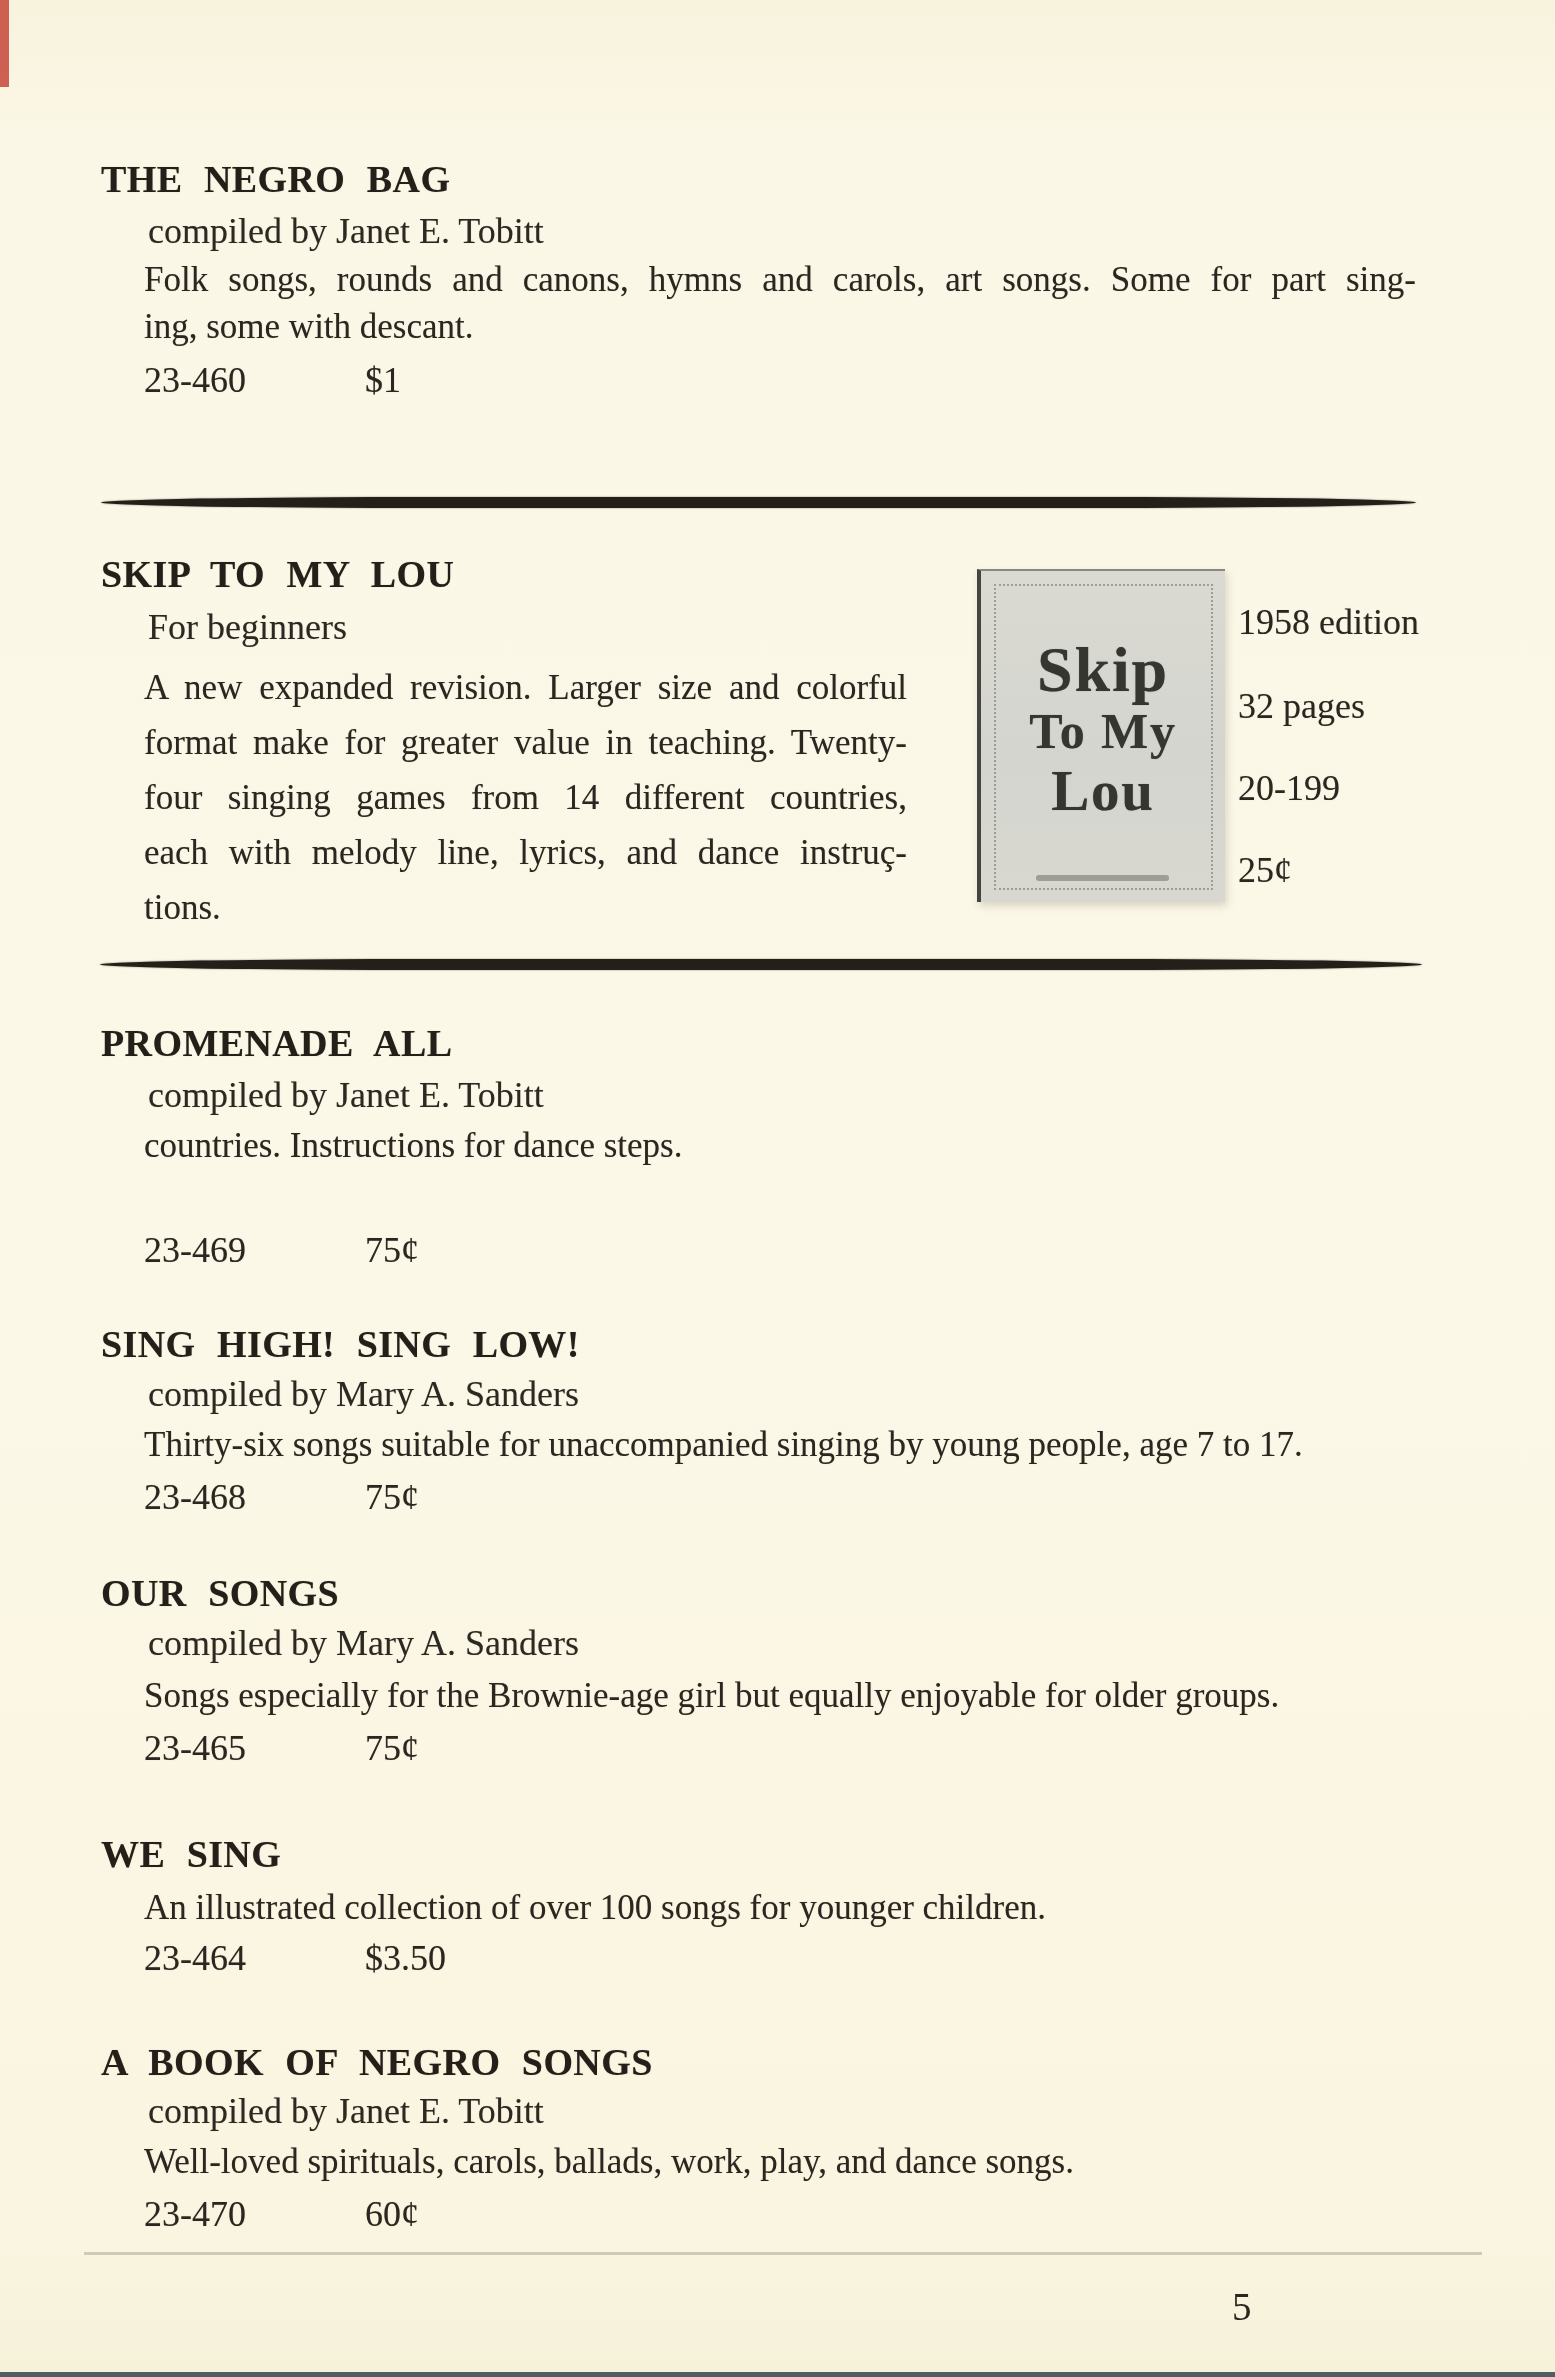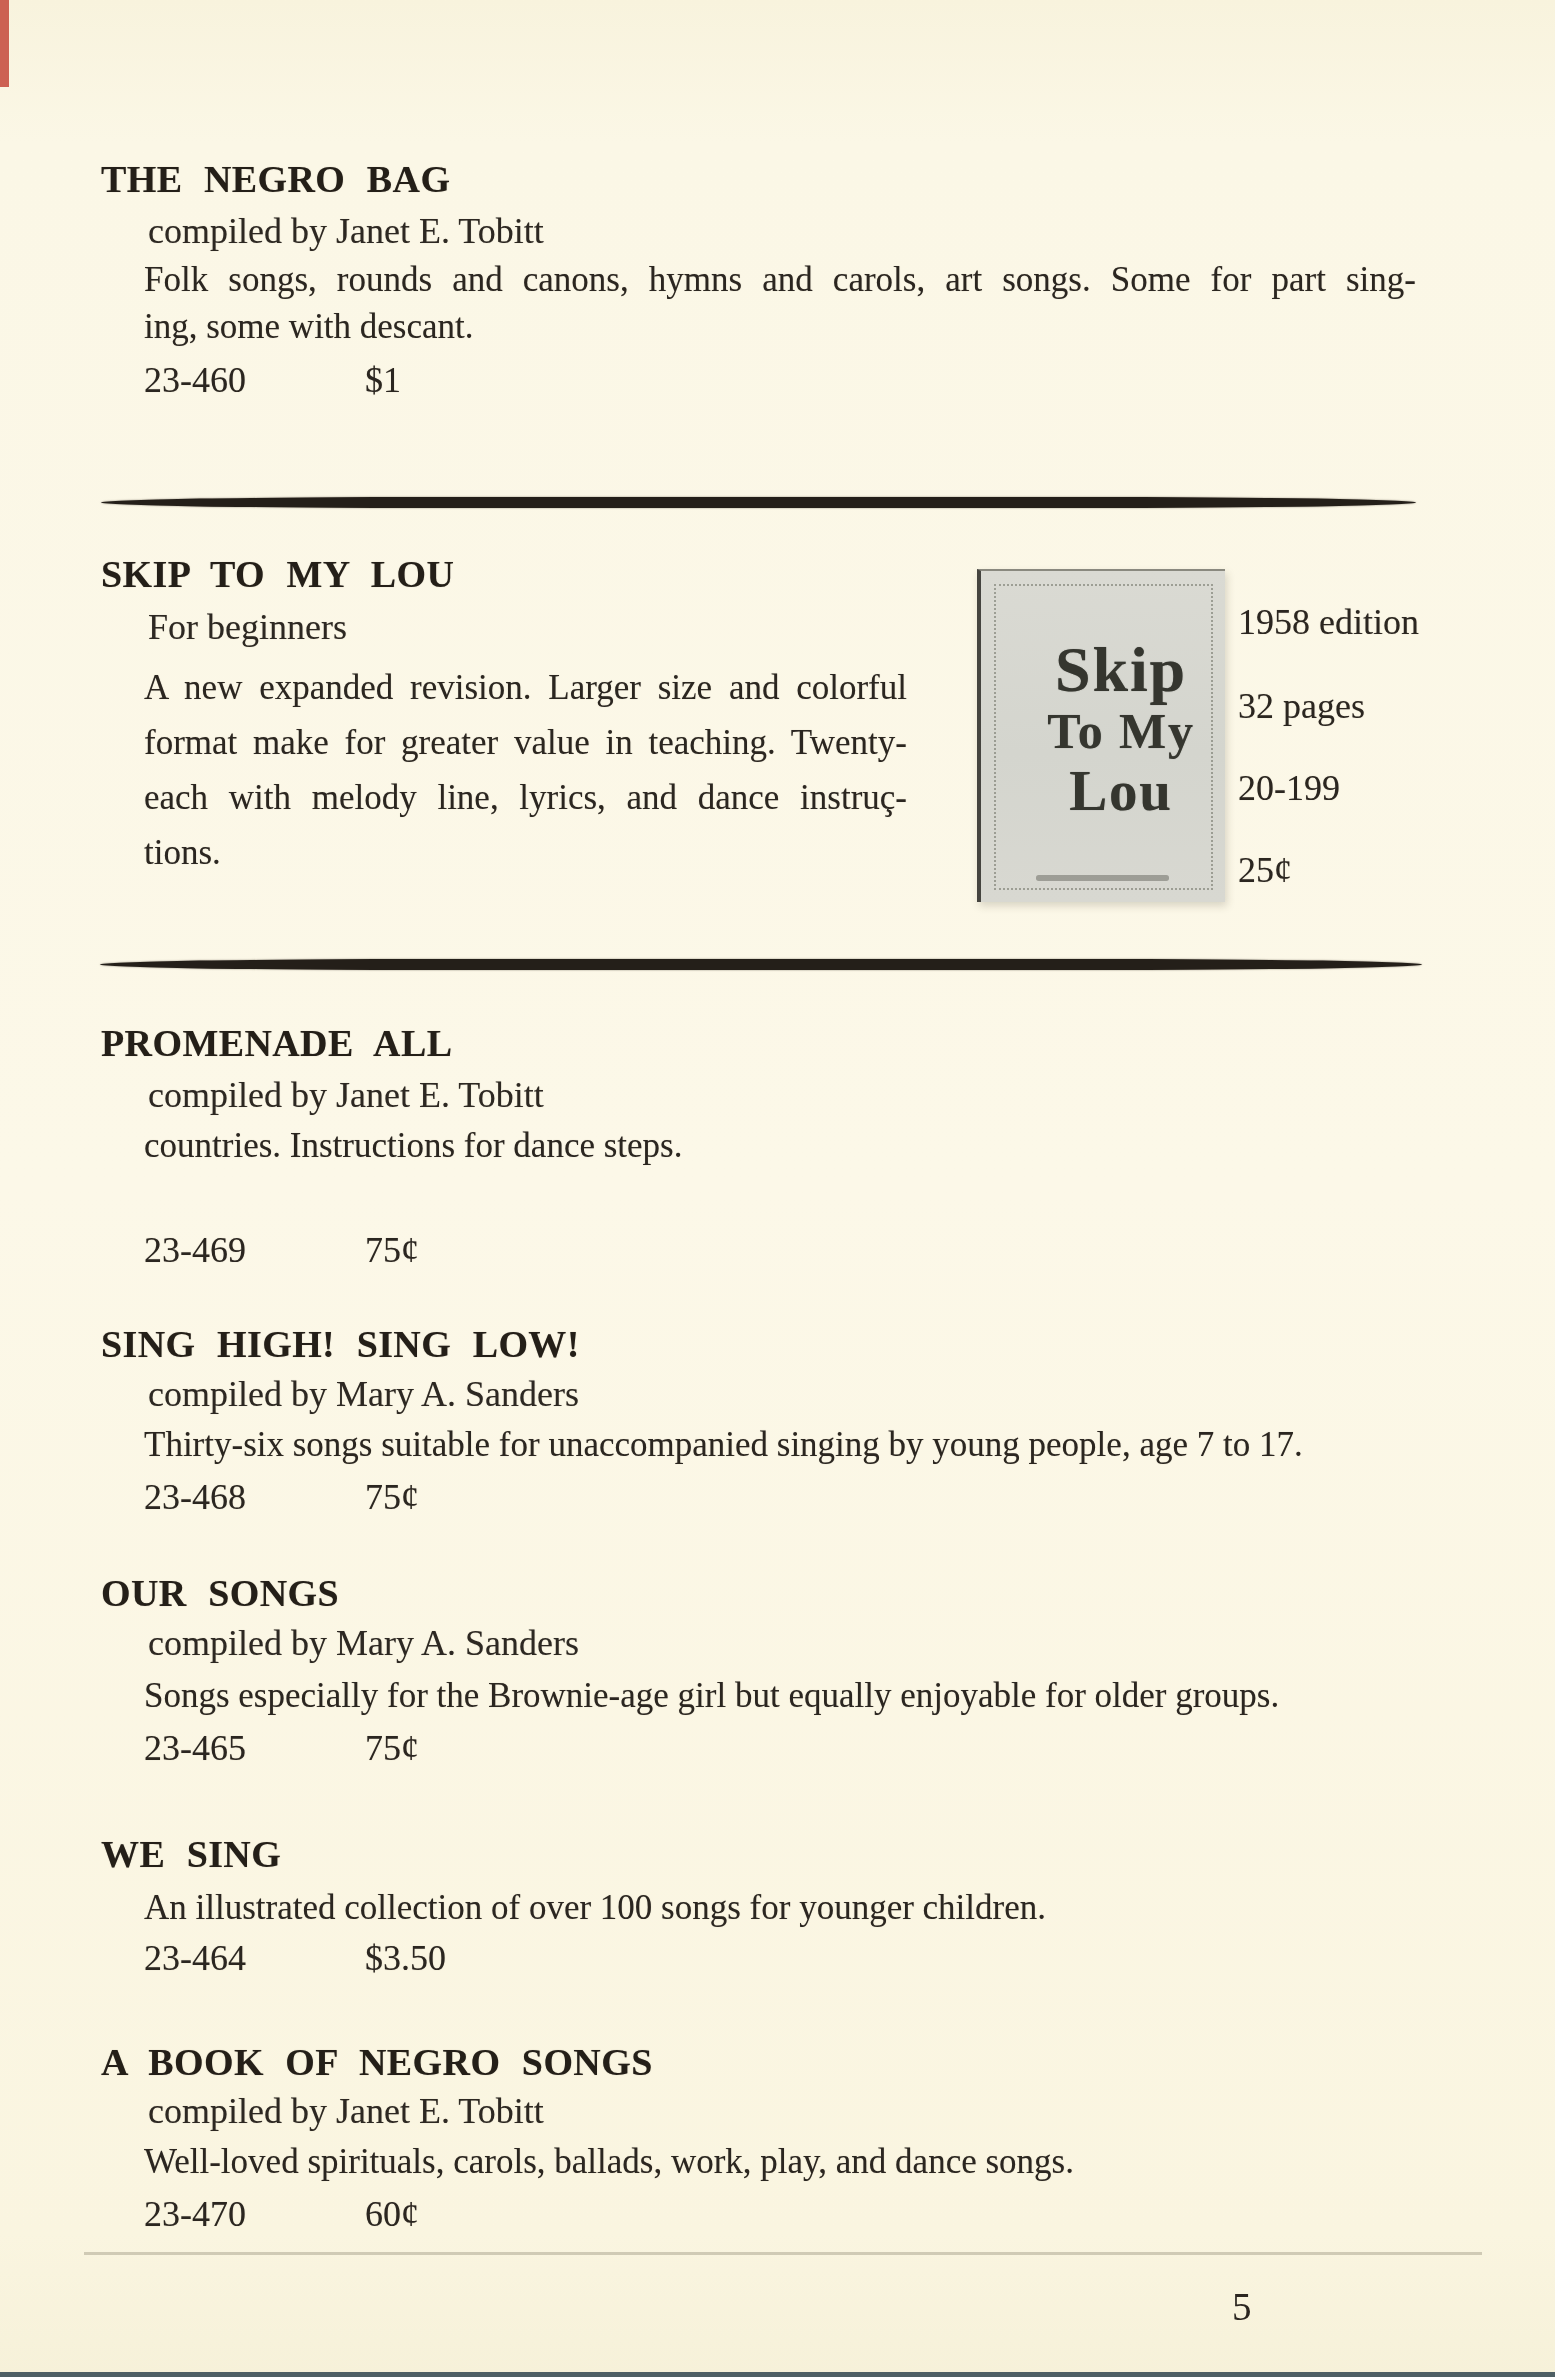--- a/index.html
+++ b/index.html
@@ -74,21 +74,21 @@
     left:977px;top:569px;width:244px;height:331px;
     background:linear-gradient(180deg,#dadad3 0%,#d4d5ce 55%,#d8d8d1 100%);
     border-left:4.4px solid #45443f;
     border-top:2.7px solid #8a897f;
     box-shadow:1.8px 3.6px 8px rgba(60,55,40,.18);
   }
   .cover-frame{
     left:12.5px;top:12.5px;right:12.5px;bottom:12.5px;
     border:2.7px dotted rgba(108,110,98,.55);
   }
-  .cover-text{left:0;top:66px;width:100%;text-align:center;color:#35362f;padding-left:18px;}
+  .cover-text{left:0;top:66px;width:100%;text-align:center;color:#35362f;}
   .cover-text div{position:static;font-weight:bold;letter-spacing:1.8px;
     text-shadow:0 0 0.9px rgba(40,42,36,.5);}
   .cover-l1{font-size:64px;line-height:66px;}
   .cover-l2{font-size:50px;line-height:57px;}
   .cover-l3{font-size:57px;line-height:62px;}
   .cover-caption{left:55px;bottom:21.3px;width:133px;height:6.2px;
     background:rgba(100,100,92,.5);border-radius:2.7px;}
 </style>
 </head>
 <body>
@@ -111,20 +111,21 @@
   </section>
 
   <div class="rule rule1"></div>
 
   <section>
     <div class="title s1-title">SKIP TO MY LOU</div>
     <div class="byline s1-subtitle">For beginners</div>
     <div class="body-block lines-loose s1-body">
       <span class="bl jl">A new expanded revision. Larger size and colorful</span>
       <span class="bl jl">format make for greater value in teaching. Twenty-</span>
+      <span class="bl jl">four singing games from 14 different countries,</span>
       <span class="bl jl">each with melody line, lyrics, and dance instruç-</span>
       <span class="bl">tions.</span>
     </div>
 
     <div class="cover">
       <div class="cover-frame"></div>
       <div class="cover-text">
         <div class="cover-l1">Skip</div>
         <div class="cover-l2">To My</div>
         <div class="cover-l3">Lou</div>

